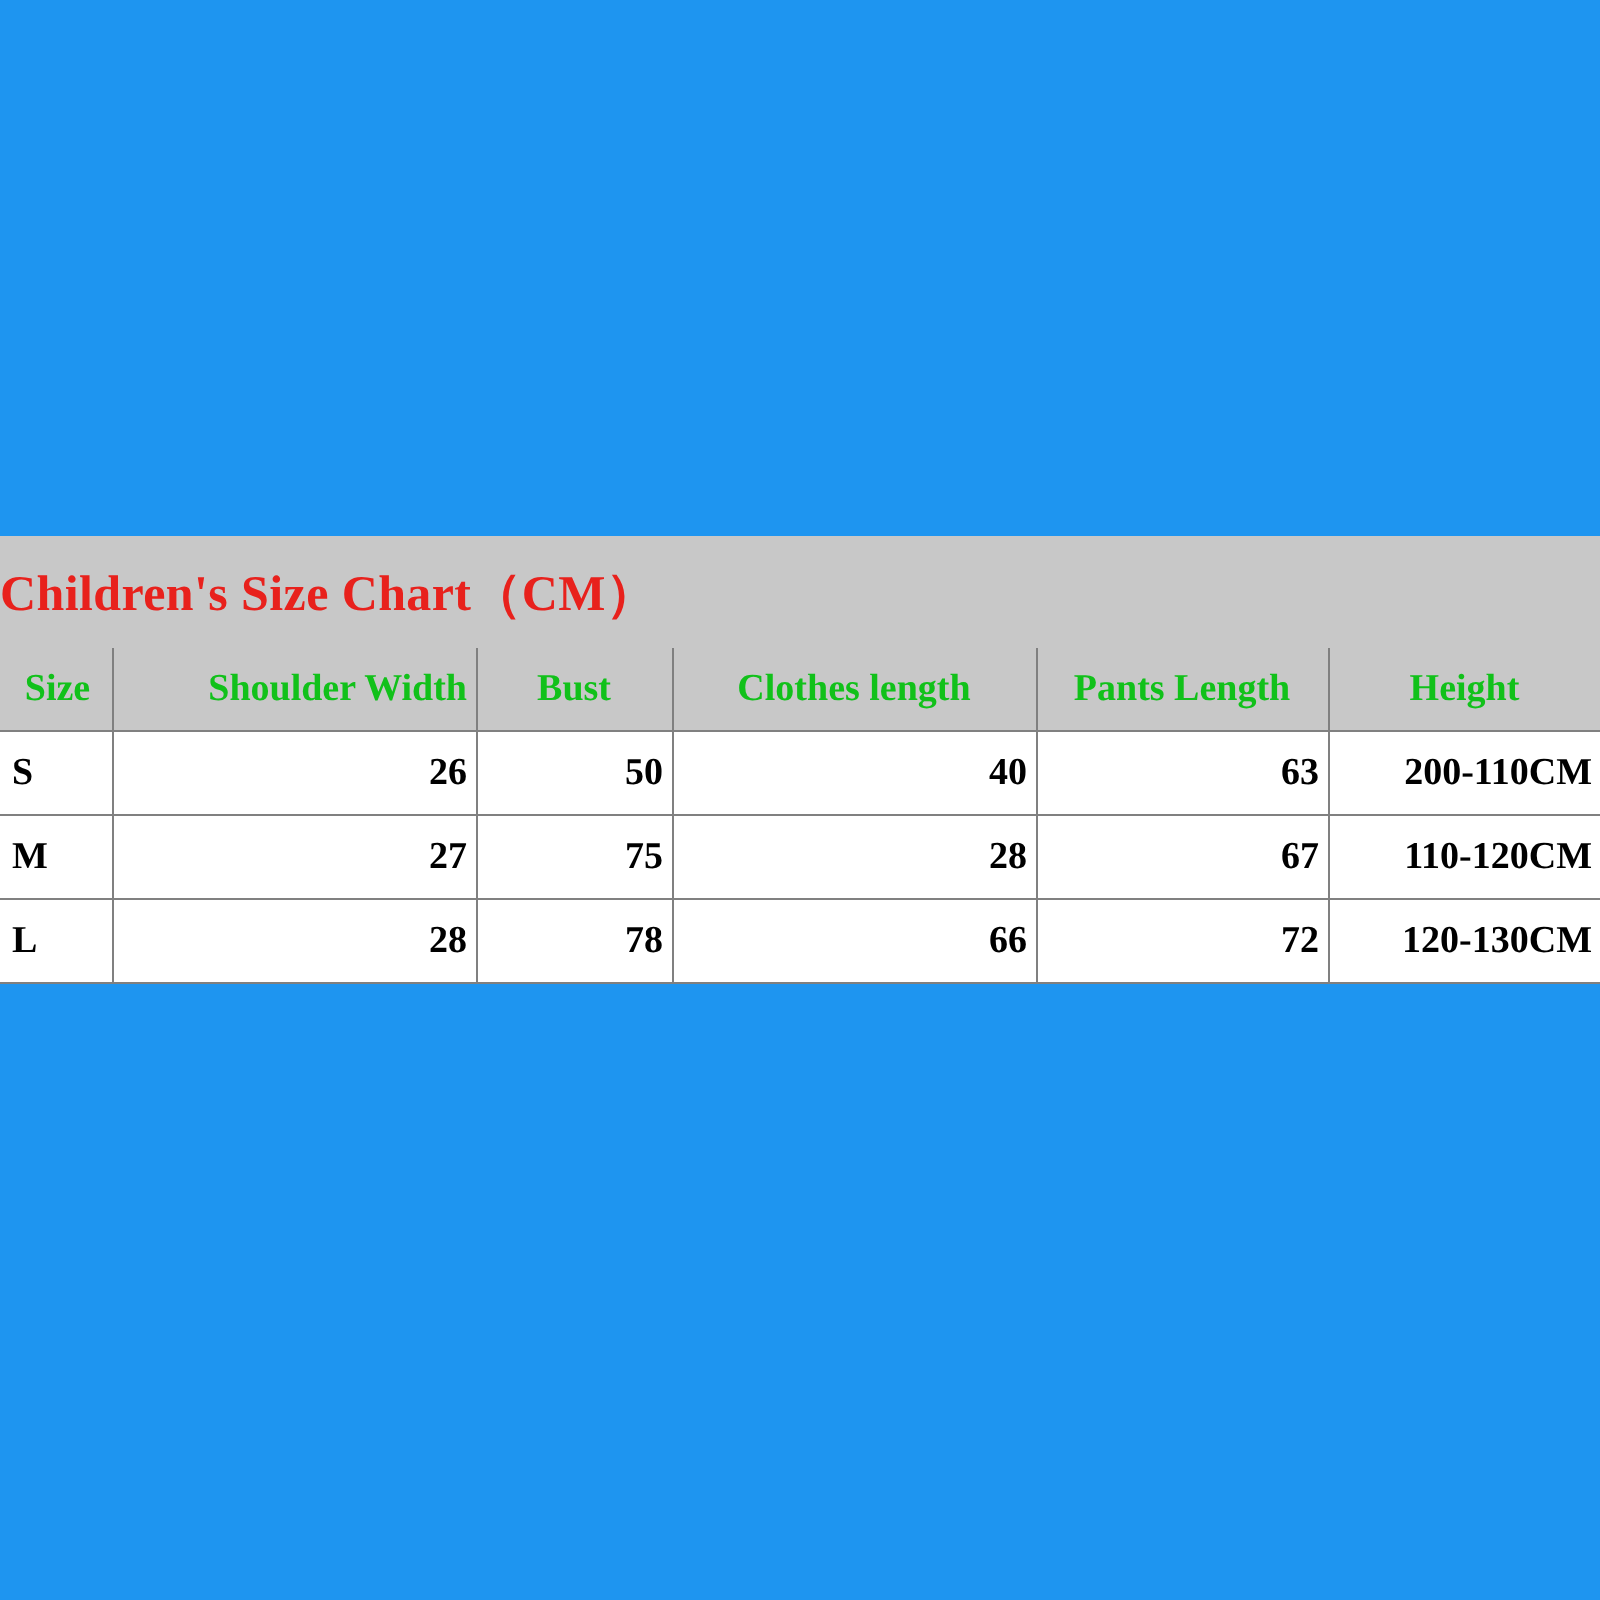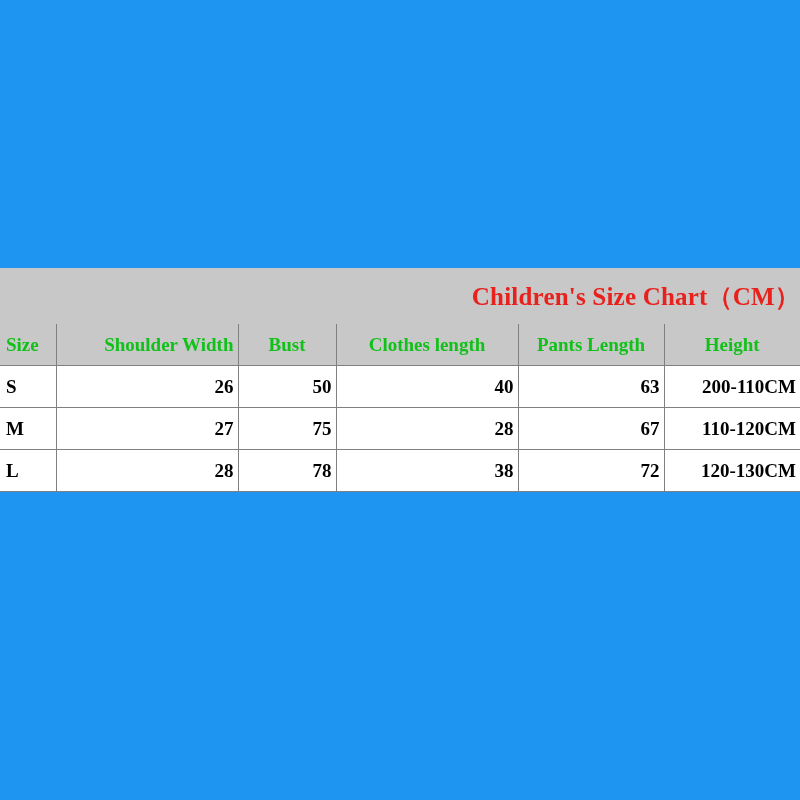--- a/index.html
+++ b/index.html
@@ -20,21 +20,21 @@
     background: #1e95f0;
   }
   #chart-block {
     position: absolute;
     left: 0;
     top: 268px;
     width: 800px;
     background: #c8c8c8;
   }
   #chart-title {
-    text-align: right;
+    text-align: left;
     color: #e8211c;
     font-weight: bold;
     font-size: 25px;
     padding: 12px 0 11px 0;
     letter-spacing: 0.2px;
     background: #c8c8c8;
   }
   table.size-chart {
     border-collapse: collapse;
     width: 800px;
@@ -72,20 +72,21 @@
     padding-left: 6px;
   }
   table.size-chart tbody tr td:first-child {
     border-left: none;
   }
   table.size-chart tbody tr td:last-child {
     border-right: none;
   }
   table.size-chart thead tr th:first-child {
     border-left: none;
+    text-align: center;
   }
   table.size-chart thead tr th:last-child {
     border-right: none;
   }
   col.c0 { width: 56px; }
   col.c1 { width: 182px; }
   col.c2 { width: 98px; }
   col.c3 { width: 182px; }
   col.c4 { width: 146px; }
   col.c5 { width: 136px; }
@@ -132,21 +133,21 @@
           <td>27</td>
           <td>75</td>
           <td>28</td>
           <td>67</td>
           <td>110-120CM</td>
         </tr>
         <tr>
           <td class="cell-size">L</td>
           <td>28</td>
           <td>78</td>
-          <td>38</td>
+          <td>66</td>
           <td>72</td>
           <td>120-130CM</td>
         </tr>
       </tbody>
     </table>
 
   </div>
 </div>
 
 </body></html>

